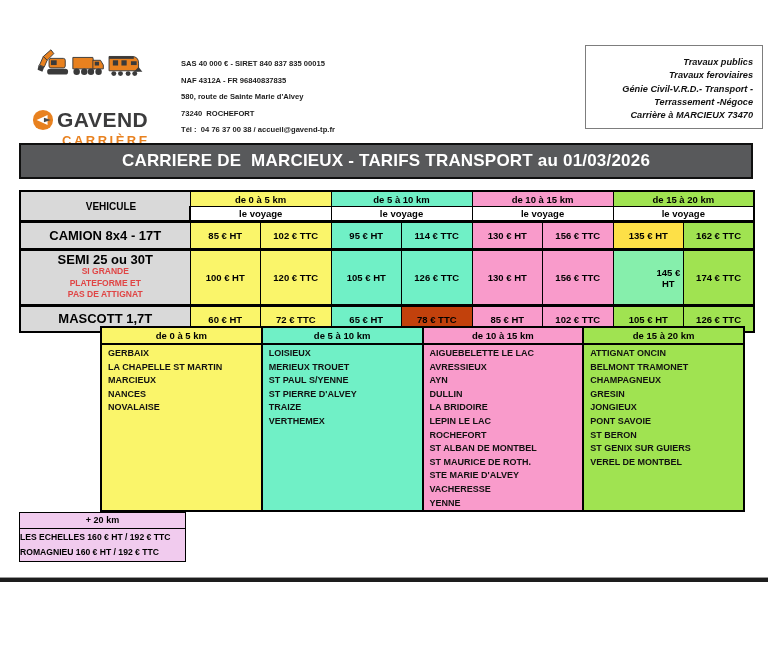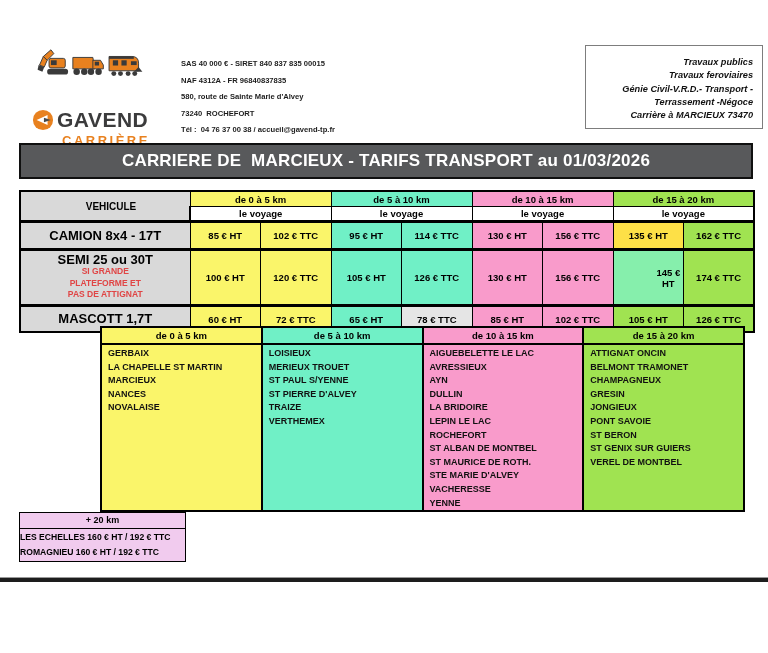--- a/index.html
+++ b/index.html
@@ -185,21 +185,21 @@
           <td class="price" style="background: #86efac; padding-left: 40px;">145 € HT</td>
           <td class="price" style="background: rgb(160, 227, 81);">174 € TTC</td>
         </tr>
         <tr>
           <td class="vcol">
             <div class="vname">MASCOTT 1,7T</div>
           </td>
           <td class="price" style="background: rgb(250, 245, 106);">60 € HT</td>
           <td class="price" style="background: rgb(250, 245, 106);">72 € TTC</td>
           <td class="price" style="background: rgb(112, 240, 198);">65 € HT</td>
-          <td class="price" style="background: #e5e5e5;">78 € TTC</td>
+          <td class="price" style="background: #c2410c;">78 € TTC</td>
           <td class="price" style="background: rgb(249, 155, 203);">85 € HT</td>
           <td class="price" style="background: rgb(249, 155, 203);">102 € TTC</td>
           <td class="price" style="background: rgb(160, 227, 81);">105 € HT</td>
           <td class="price" style="background: rgb(160, 227, 81);">126 € TTC</td>
         </tr>
       </tbody>
   </table>
 </div>
 
 <div class="t2-wrap">

